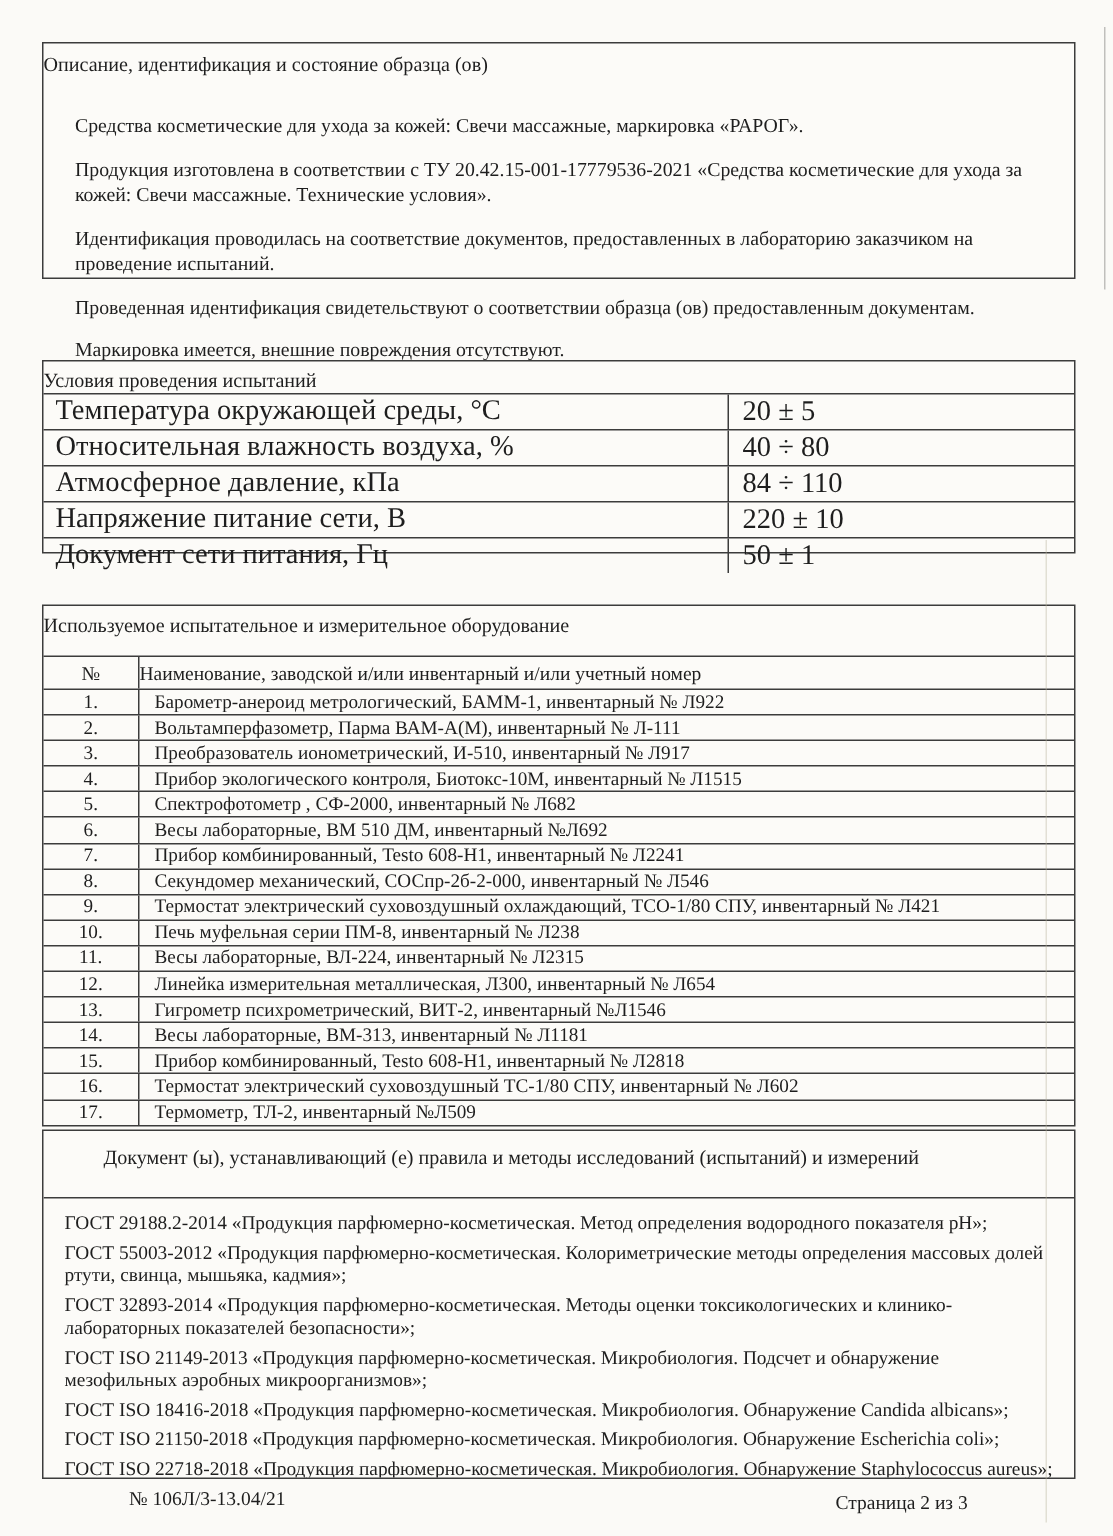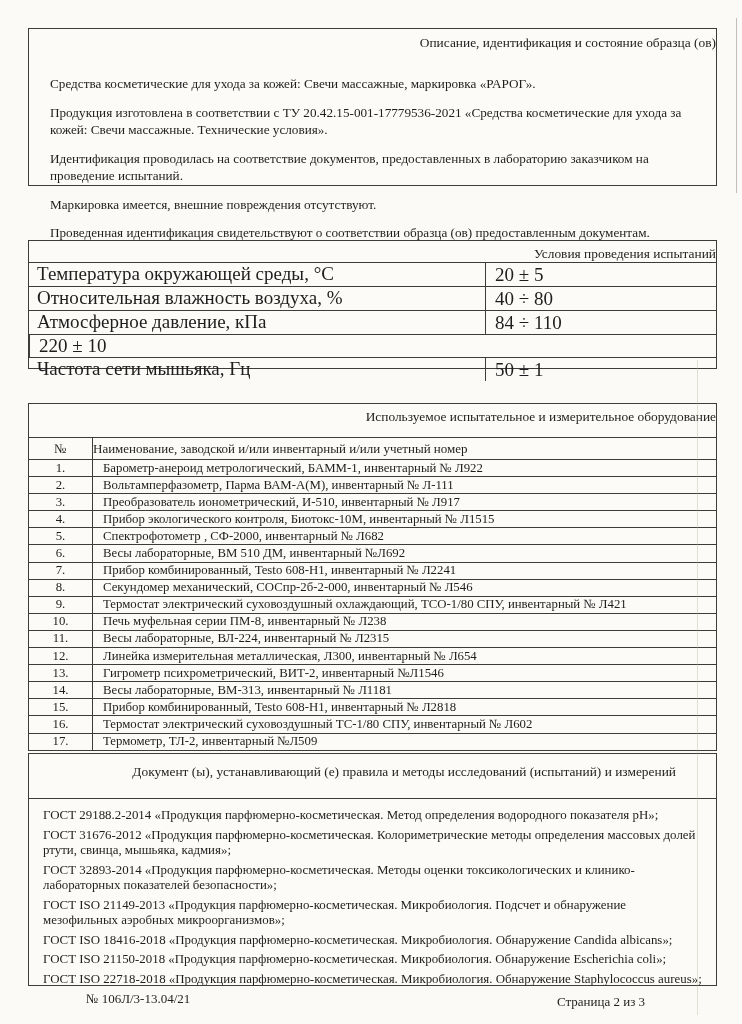--- a/index.html
+++ b/index.html
@@ -15,21 +15,21 @@
     position:absolute;left:0;top:0;width:742px;height:1024px;
     background:#fbfaf7;
   }
   .box{
     position:absolute;left:28px;width:689px;
     border:1px solid #3c3c3c;
     background:#fcfbf8;
     box-sizing:border-box;
   }
   .box-title{
-    text-align:right;
+    text-align:left;
     font-size:13.4px;
     padding-top:6px;
   }
   
   .desc-box{top:28px;height:158px;}
   .desc-body{
     padding:13px 10px 0 10px;
     font-size:13.2px;
     line-height:17.5px;
   }
@@ -98,44 +98,45 @@
 <body>
 
 <div class="page">
 
   <section class="box desc-box">
     <div class="box-title">Описание, идентификация и состояние образца (ов)</div>
     <div class="desc-body">
       <p>Средства косметические для ухода за кожей: Свечи массажные, маркировка «РАРОГ».</p>
       <p>Продукция изготовлена в соответствии с ТУ 20.42.15-001-17779536-2021 «Средства косметические для ухода за кожей: Свечи массажные. Технические условия».</p>
       <p>Идентификация проводилась на соответствие документов, предоставленных в лабораторию заказчиком на проведение испытаний.</p>
+      <p>Проведенная идентификация свидетельствуют о соответствии образца (ов) предоставленным документам.</p>
       <p>Маркировка имеется, внешние повреждения отсутствуют.</p>
-      <p>Проведенная идентификация свидетельствуют о соответствии образца (ов) предоставленным документам.</p>
     </div>
   </section>
 
   <section class="box cond-box">
     <div class="box-title cond-title">Условия проведения испытаний</div>
     <div class="cond-row">
       <div class="cond-label">Температура окружающей среды, °С</div>
       <div class="cond-value">20 ± 5</div>
     </div>
     <div class="cond-row">
       <div class="cond-label">Относительная влажность воздуха, %</div>
       <div class="cond-value">40 ÷ 80</div>
     </div>
     <div class="cond-row">
       <div class="cond-label">Атмосферное давление, кПа</div>
       <div class="cond-value">84 ÷ 110</div>
     </div>
     <div class="cond-row">
+      <div class="cond-label">Напряжение питание сети, В</div>
       <div class="cond-value">220 ± 10</div>
     </div>
     <div class="cond-row">
-      <div class="cond-label">Частота сети мышьяка, Гц</div>
+      <div class="cond-label">Документ сети питания, Гц</div>
       <div class="cond-value">50 ± 1</div>
     </div>
   </section>
 
   <section class="box equip-box">
     <div class="box-title equip-title">Используемое испытательное и измерительное оборудование</div>
     <div class="equip-header">
       <div class="no-col">№</div>
       <div class="name-col">Наименование, заводской и/или инвентарный и/или учетный номер</div>
     </div>
@@ -206,21 +207,21 @@
     <div class="equip-row">
       <div class="no-col">17.</div>
       <div class="name-col">Термометр, ТЛ-2, инвентарный №Л509</div>
     </div>
   </section>
 
   <section class="box methods-box">
     <div class="box-title methods-title">Документ (ы), устанавливающий (е) правила и методы исследований (испытаний) и измерений</div>
     <div class="methods-body">
       <div>ГОСТ 29188.2-2014 «Продукция парфюмерно-косметическая. Метод определения водородного показателя pH»;</div>
-      <div>ГОСТ 31676-2012 «Продукция парфюмерно-косметическая. Колориметрические методы определения массовых долей ртути, свинца, мышьяка, кадмия»;</div>
+      <div>ГОСТ 55003-2012 «Продукция парфюмерно-косметическая. Колориметрические методы определения массовых долей ртути, свинца, мышьяка, кадмия»;</div>
       <div>ГОСТ 32893-2014 «Продукция парфюмерно-косметическая. Методы оценки токсикологических и клинико-лабораторных показателей безопасности»;</div>
       <div>ГОСТ ISO 21149-2013 «Продукция парфюмерно-косметическая. Микробиология. Подсчет и обнаружение мезофильных аэробных микроорганизмов»;</div>
       <div>ГОСТ ISO 18416-2018 «Продукция парфюмерно-косметическая. Микробиология. Обнаружение Candida albicans»;</div>
       <div>ГОСТ ISO 21150-2018 «Продукция парфюмерно-косметическая. Микробиология. Обнаружение Escherichia coli»;</div>
       <div>ГОСТ ISO 22718-2018 «Продукция парфюмерно-косметическая. Микробиология. Обнаружение Staphylococcus aureus»;</div>
       <div>ГОСТ ISO 22717-2018 «Продукция парфюмерно-косметическая. Микробиология. Обнаружение Pseudomonas</div>
     </div>
   </section>
 
   <div class="footer-left">№ 106Л/3-13.04/21</div>

